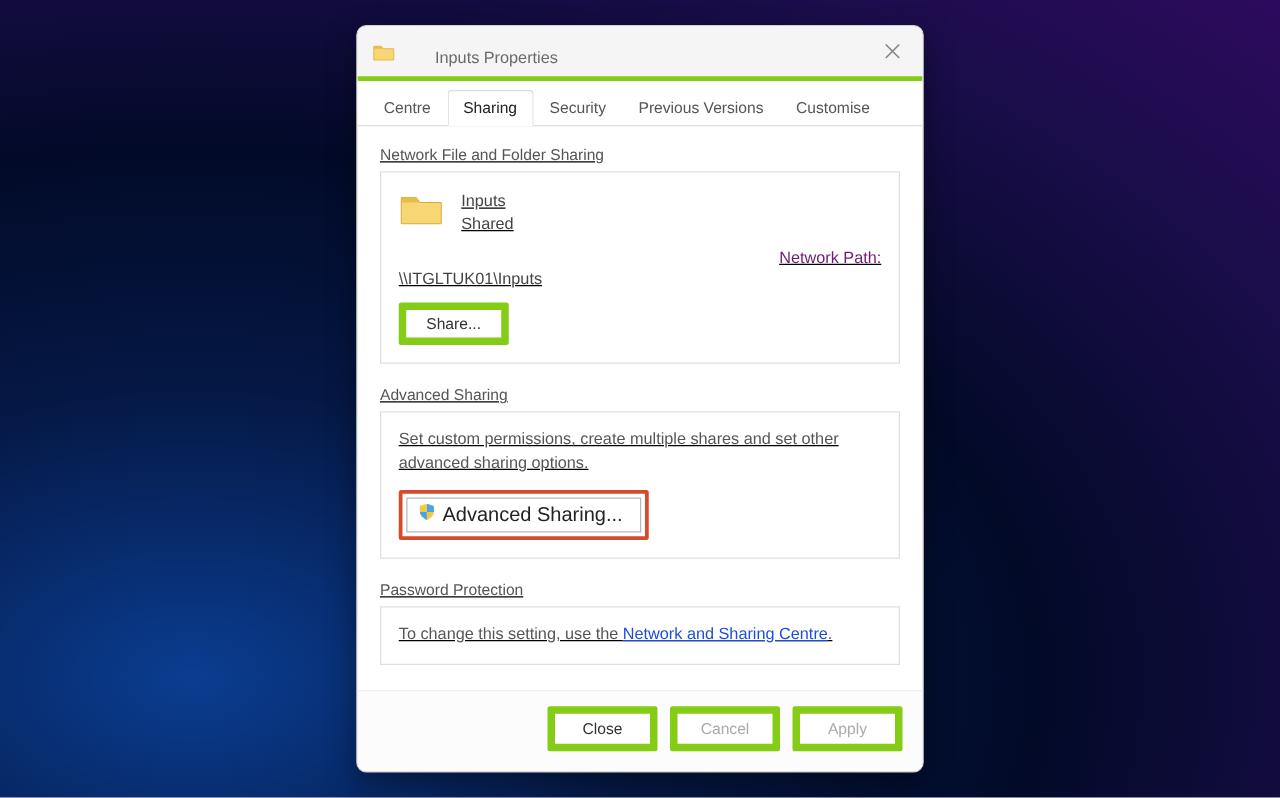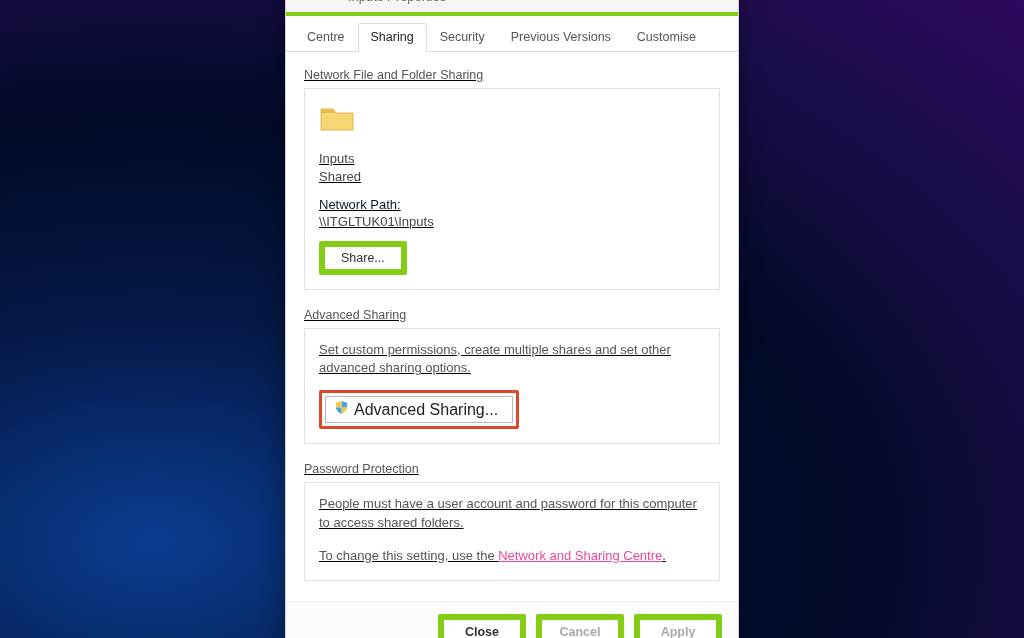--- a/index.html
+++ b/index.html
@@ -82,24 +82,23 @@
     .group-box {
       border:1px solid #e0e0e0;
       padding:12px 14px 14px 14px;
     }
     .folder-row {
       display:flex;
       align-items:flex-start;
       gap:14px;
       margin-bottom:10px;
       margin-top:2px;
-      flex-direction:column;
     }
     .folder-name { color:#444; line-height:1.4; }
-    .path-label { color:#0f172a; margin-top:4px;}
+    .path-label { color:#701a75; margin-top:4px;text-align:right;}
     .path-value { color:#444; margin-bottom:12px; margin-top:2px;}
     .btn {
       background:#fff;
       border:6px solid #84cc16;
       padding:4px 16px;
       font-size:12.5px;
       color:#333;
       cursor:pointer;
       border-radius:2px;
       min-width:72px;
@@ -120,30 +119,30 @@
       padding:3px 14px 3px 8px;
       font-size:16px;
       color:#222;
       cursor:pointer;
     }
     .shield {
       display:inline-block;
     }
     .pw-text { color:#555; line-height:1.45; margin-bottom:14px;}
     .pw-text2 { color:#555; line-height:1.45;}
-    .link { color:#ec4899; text-decoration:underline; cursor:pointer;}
+    .link { color:#1d4ed8; text-decoration:underline; cursor:pointer;}
     .footer {
       display:flex;
       justify-content:flex-end;
       gap:10px;
       padding:12px 16px 16px 16px;
       border-top:1px solid #eee;
       background:#fcfcfc;
     }
-    .footer .btn { min-width:88px; padding:5px 16px;font-weight:bold;}
+    .footer .btn { min-width:88px; padding:5px 16px;}
     .footer .btn.disabled { color:#aaa; cursor:default;}
   </style>
 </head>
 <body>
 
 <div class="dialog">
 
   <div class="titlebar">
     <span class="titlebar-icon">
       <svg width="18" height="16" viewBox="0 0 18 16">
@@ -207,21 +206,20 @@
             </span>
             <span>Advanced Sharing...</span>
           </button>
         </span>
       </div>
     </div>
 
     <div class="group" style="margin-bottom:8px;">
       <div class="group-label">Password Protection</div>
       <div class="group-box">
-        <div class="pw-text">People must have a user account and password for this computer to access shared folders.</div>
         <div class="pw-text2">
           <span>To change this setting, use the </span><a class="link">Network and Sharing Centre</a><span>.</span>
         </div>
       </div>
     </div>
 
   </div>
 
   <div class="footer">
     <button class="btn">Close</button>

